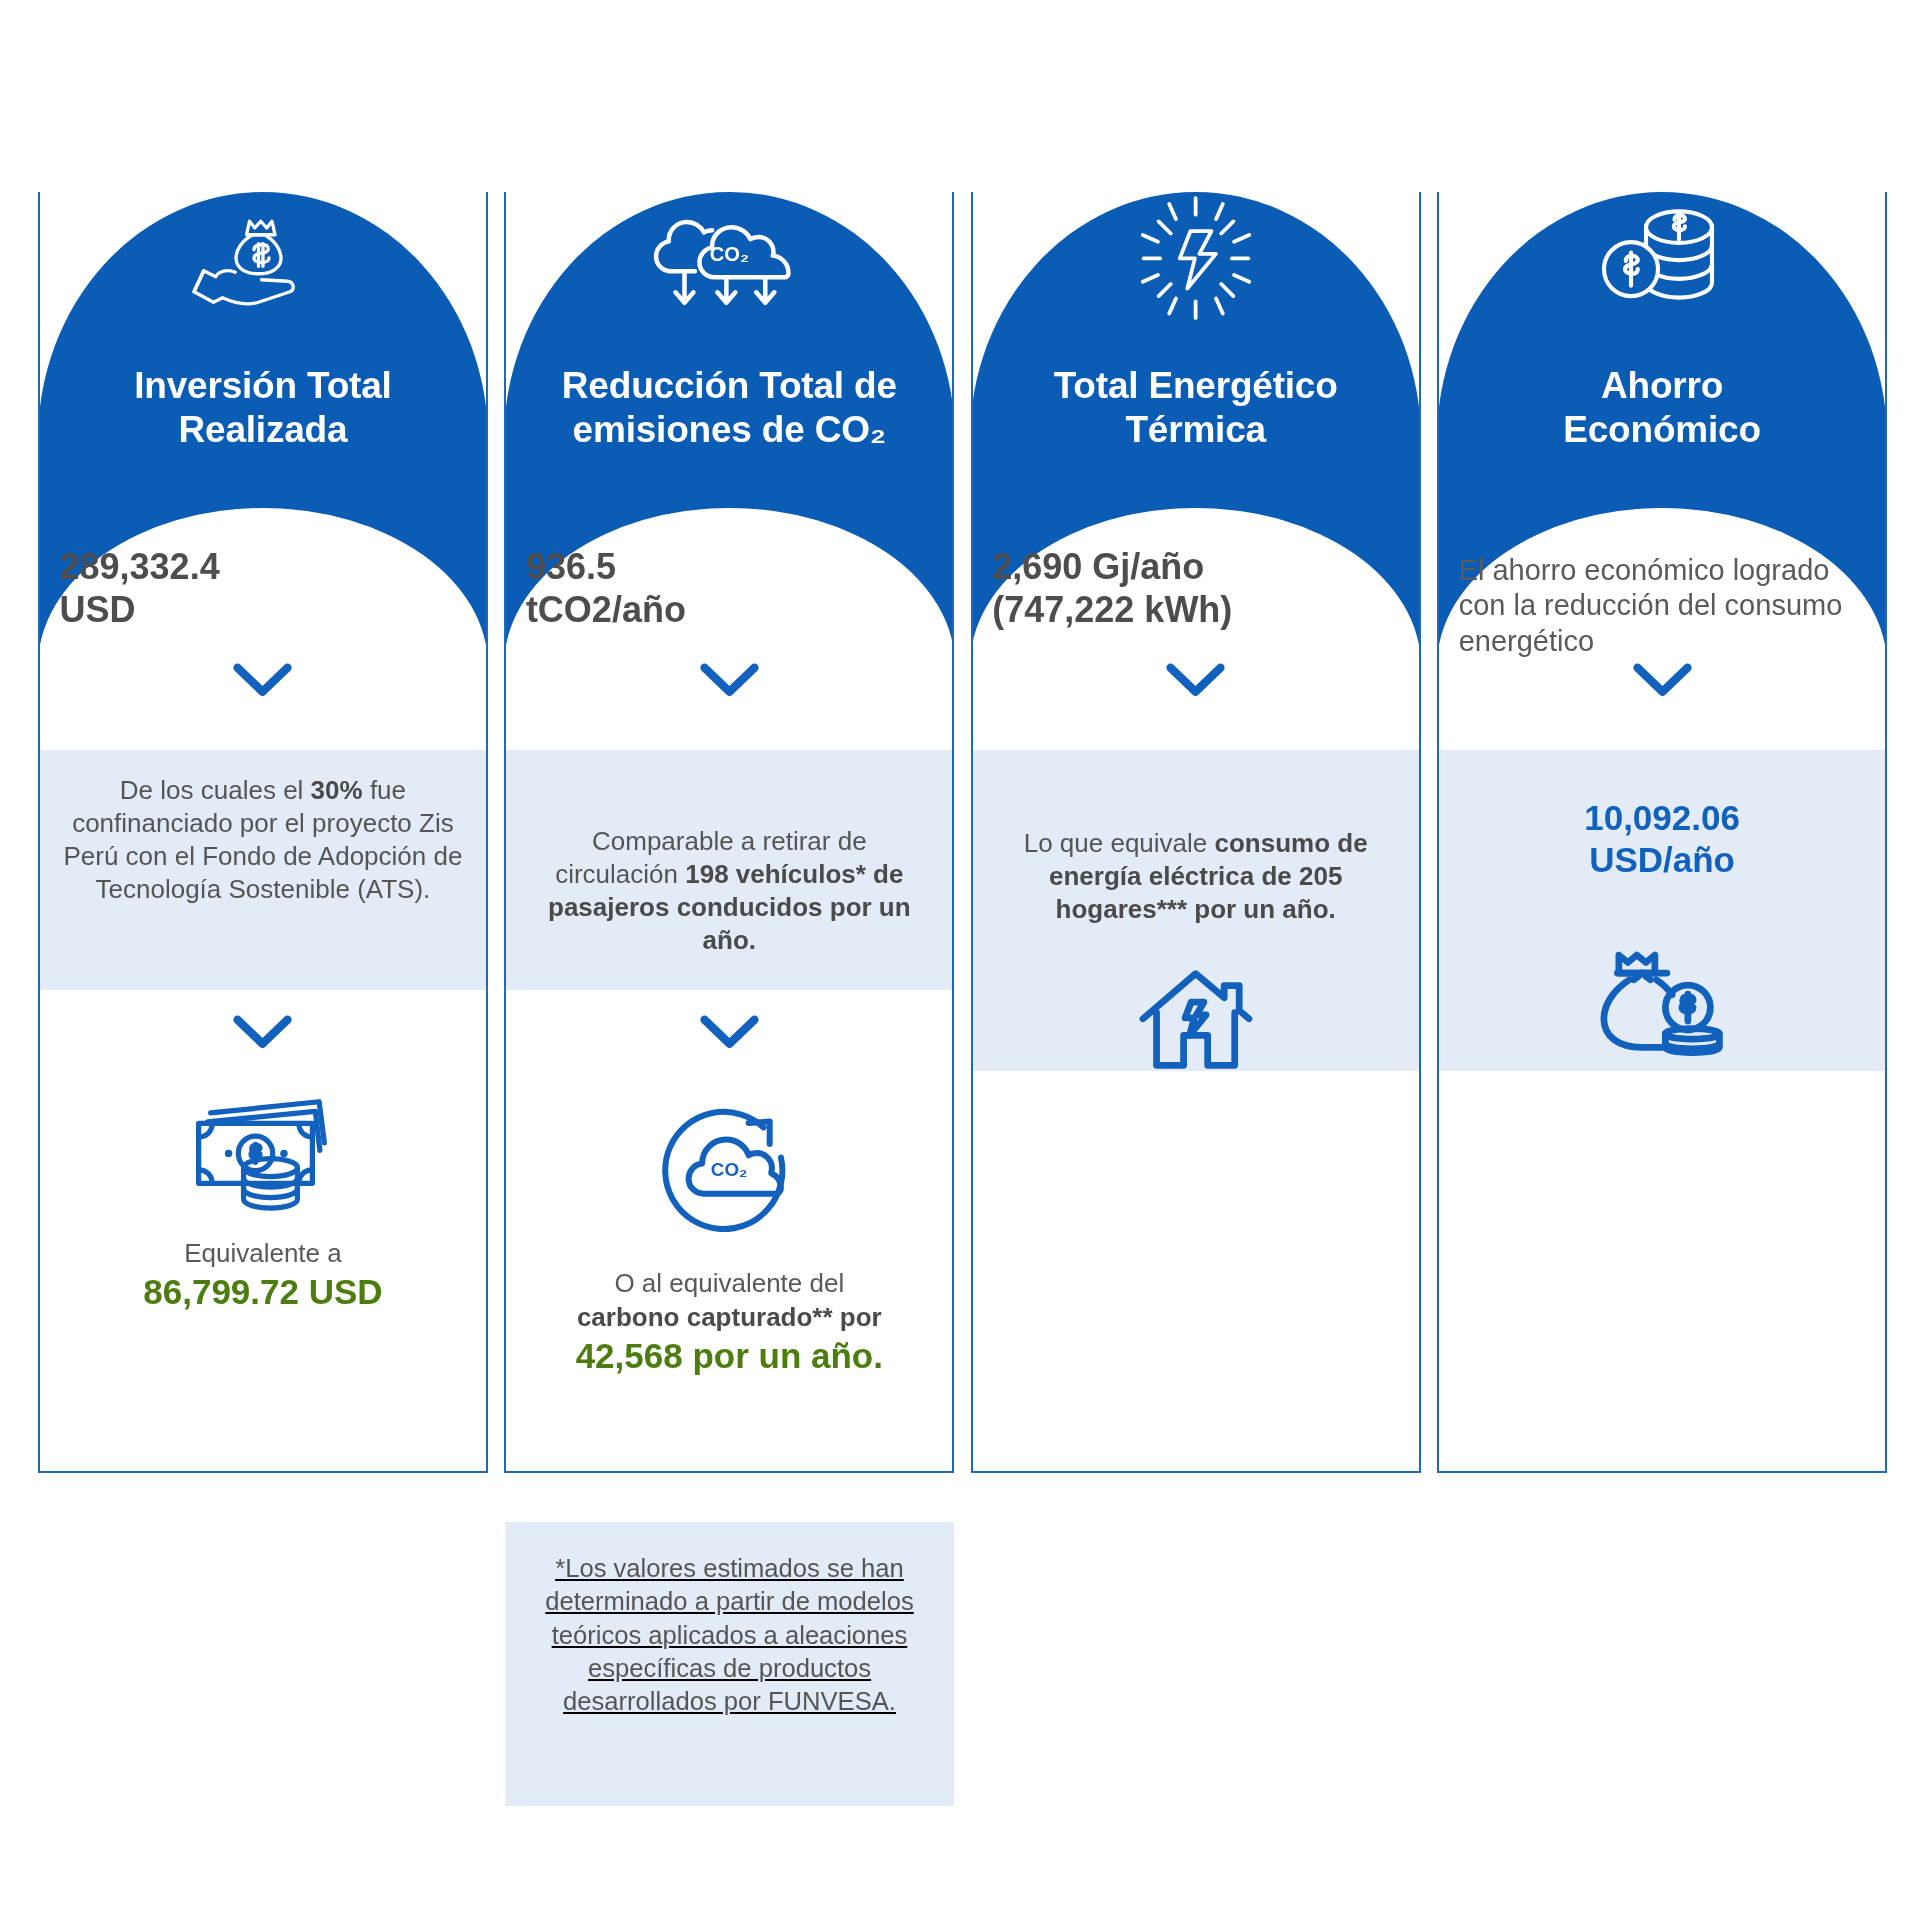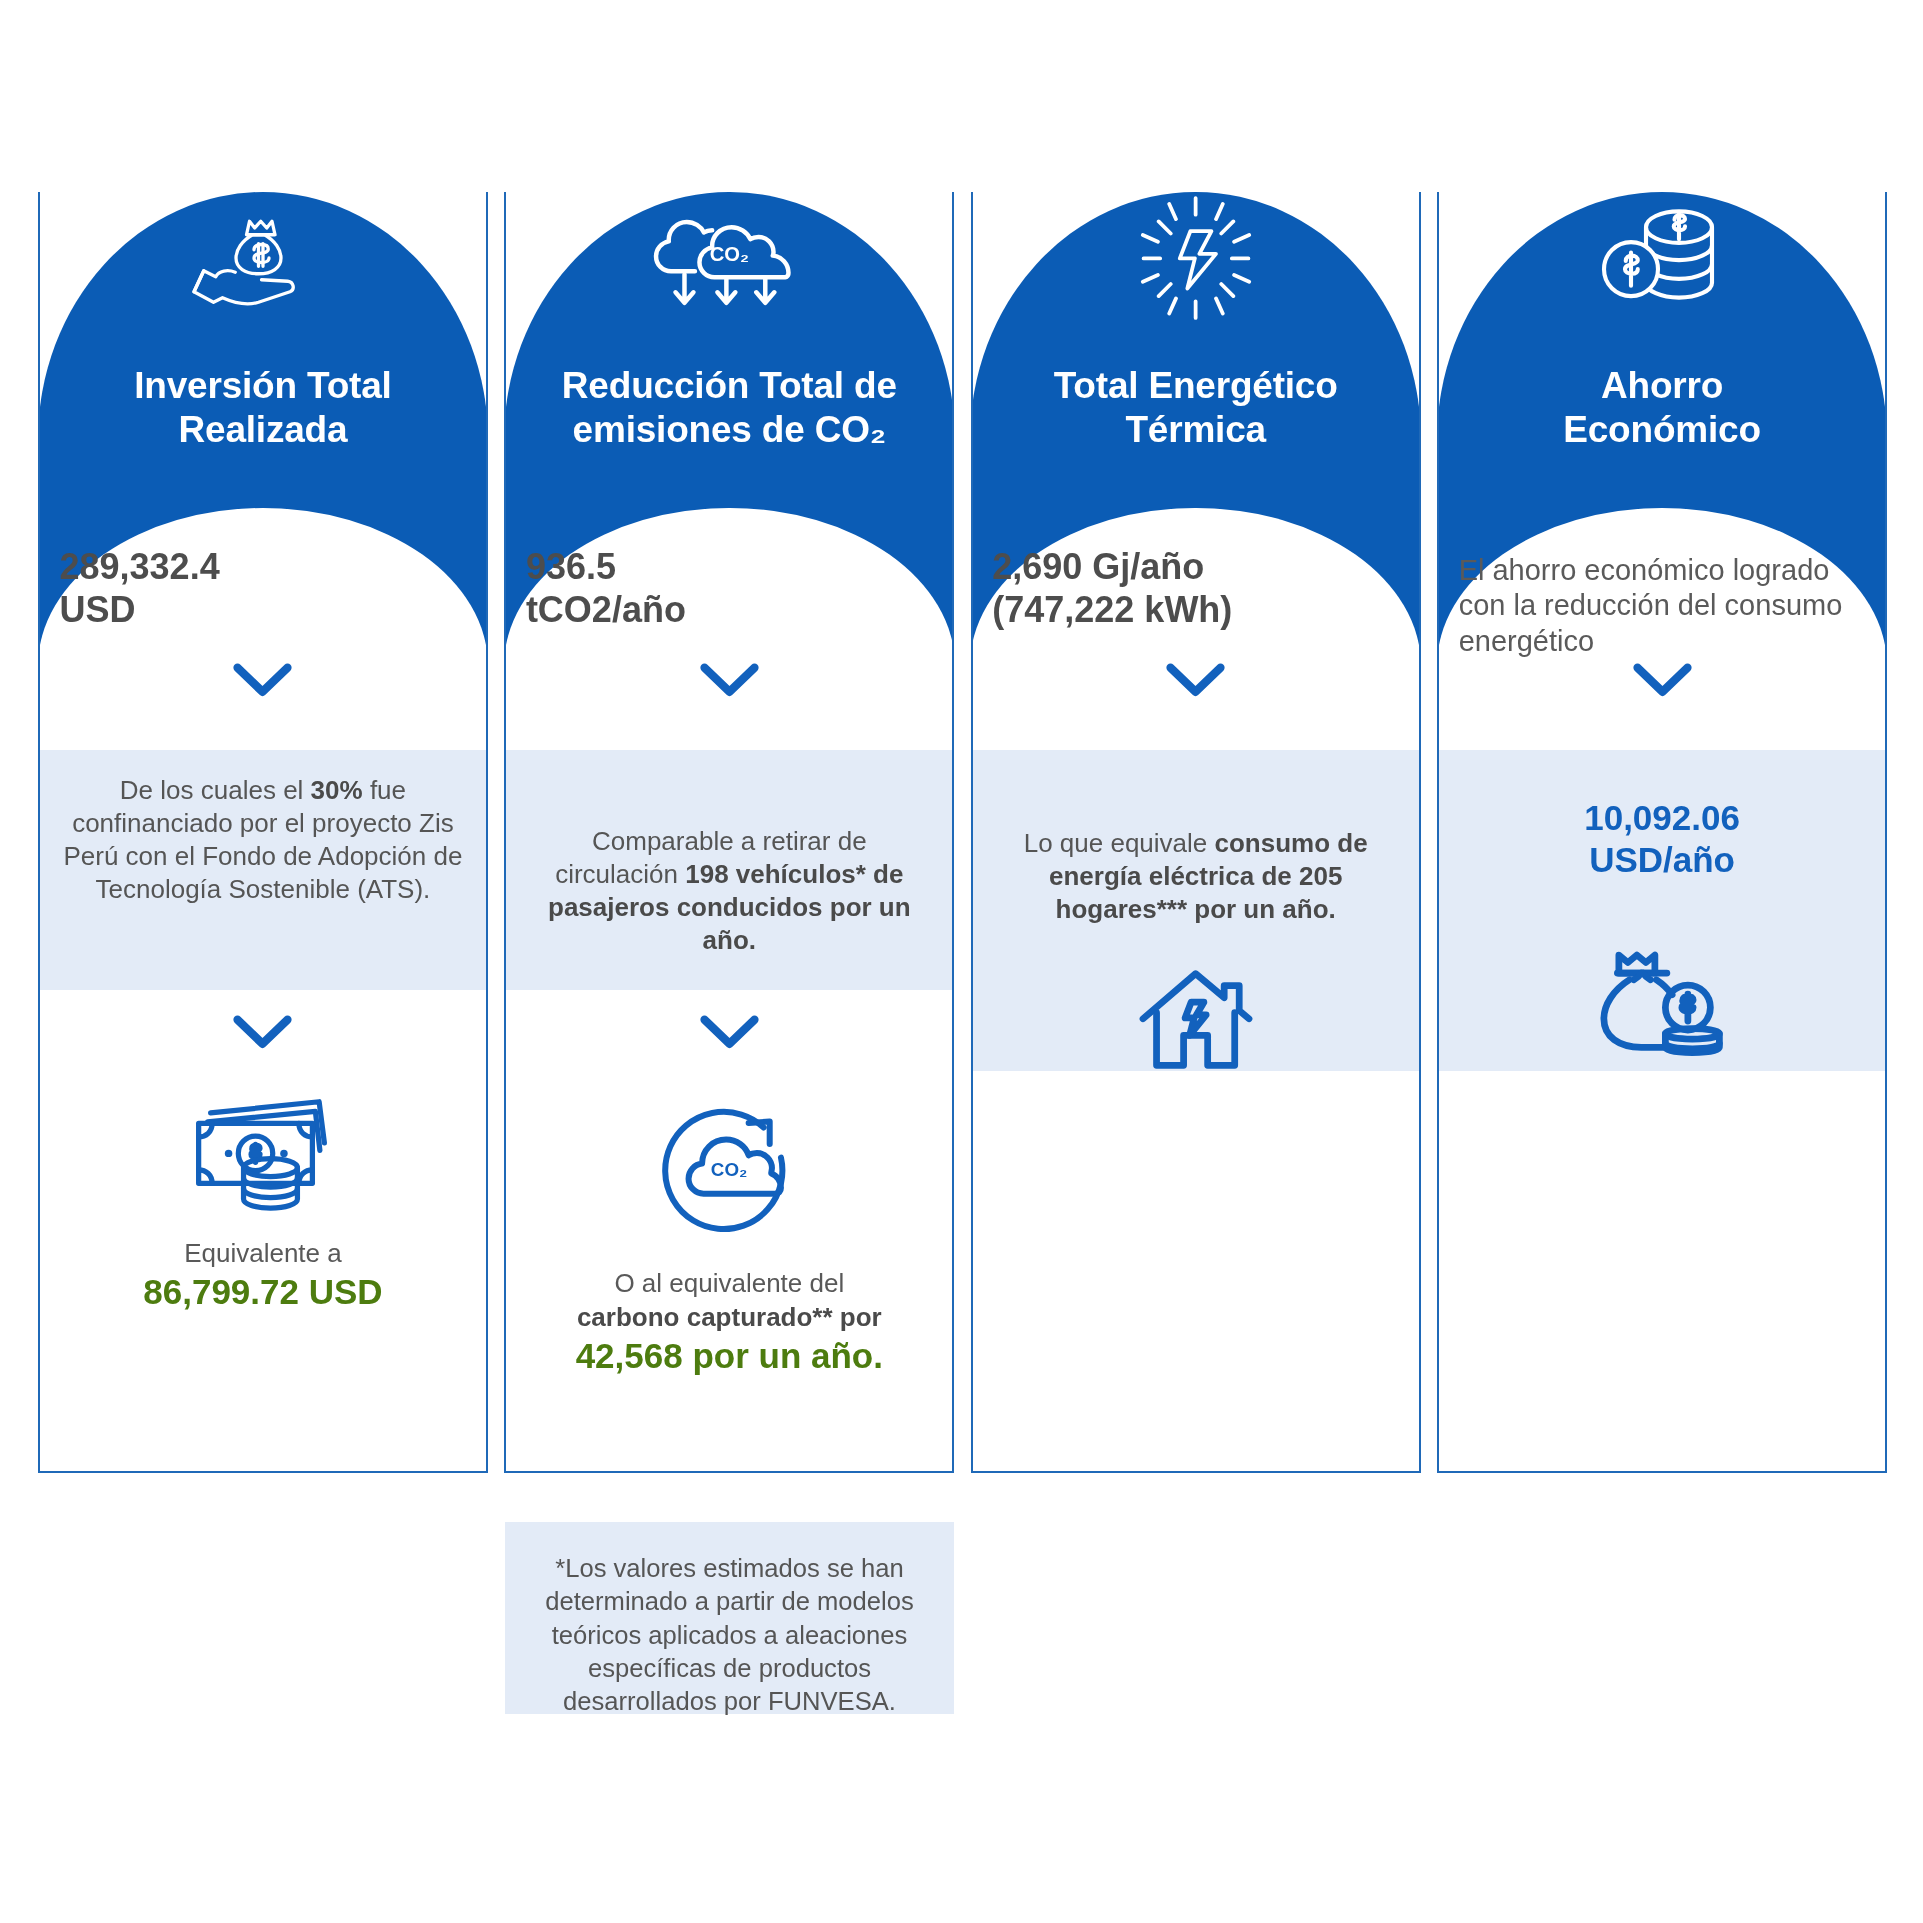--- a/index.html
+++ b/index.html
@@ -140,26 +140,27 @@
     color:#1261bd;
     font-weight:bold;
     font-size:35px;
     line-height:1.2;
   }
   .footnote{
     position:absolute;
     left:505px;
     top:1522px;
     width:449px;
-    height:192px;
+    height:284px;
     background:#e3ebf7;
     z-index:2;
     display:flex;align-items:flex-start;justify-content:center;
     box-sizing:border-box;
     padding:30px 25.6px 0 25.6px;
+    text-decoration:underline;
   }
   .footnote p{
     margin:0;
     text-align:center;
     color:#555555;
     font-size:25.6px;
     line-height:1.3;
   }
 </style>
 </head>

